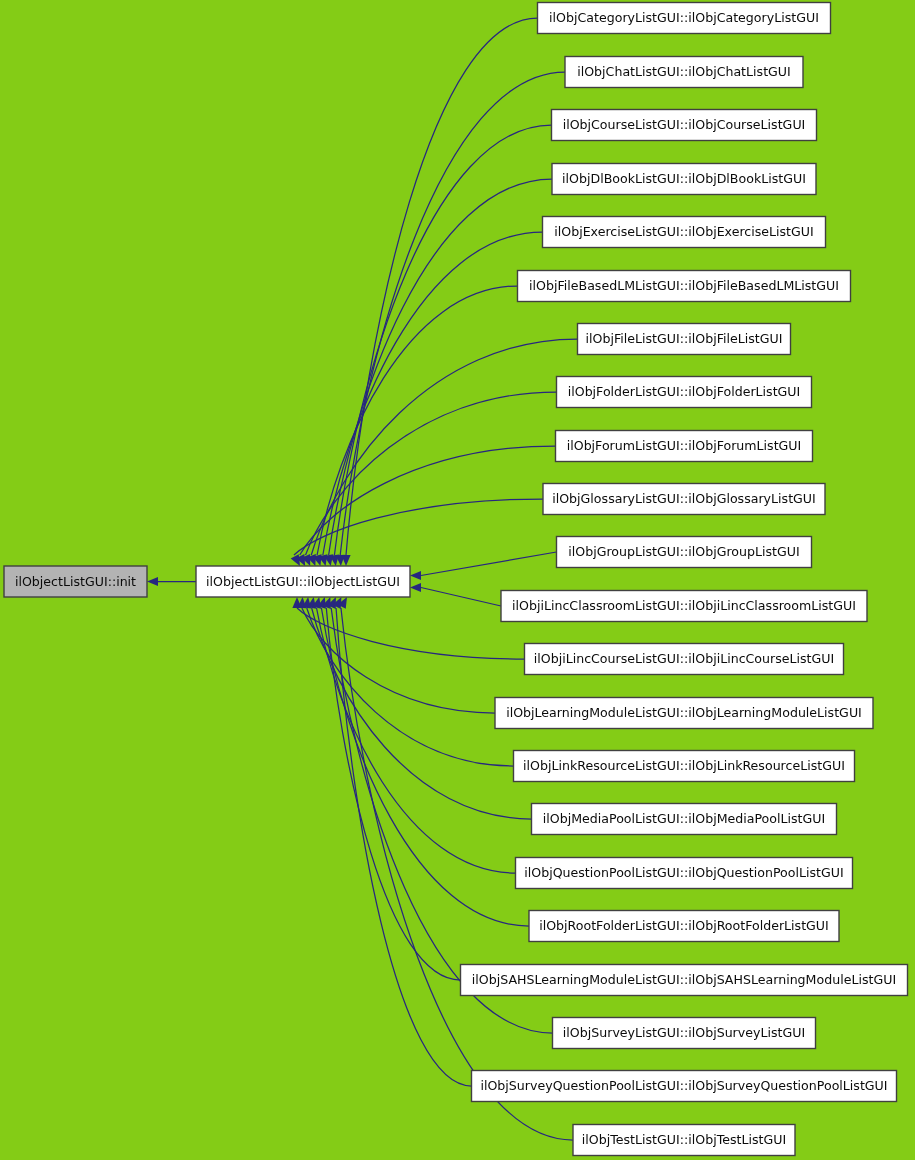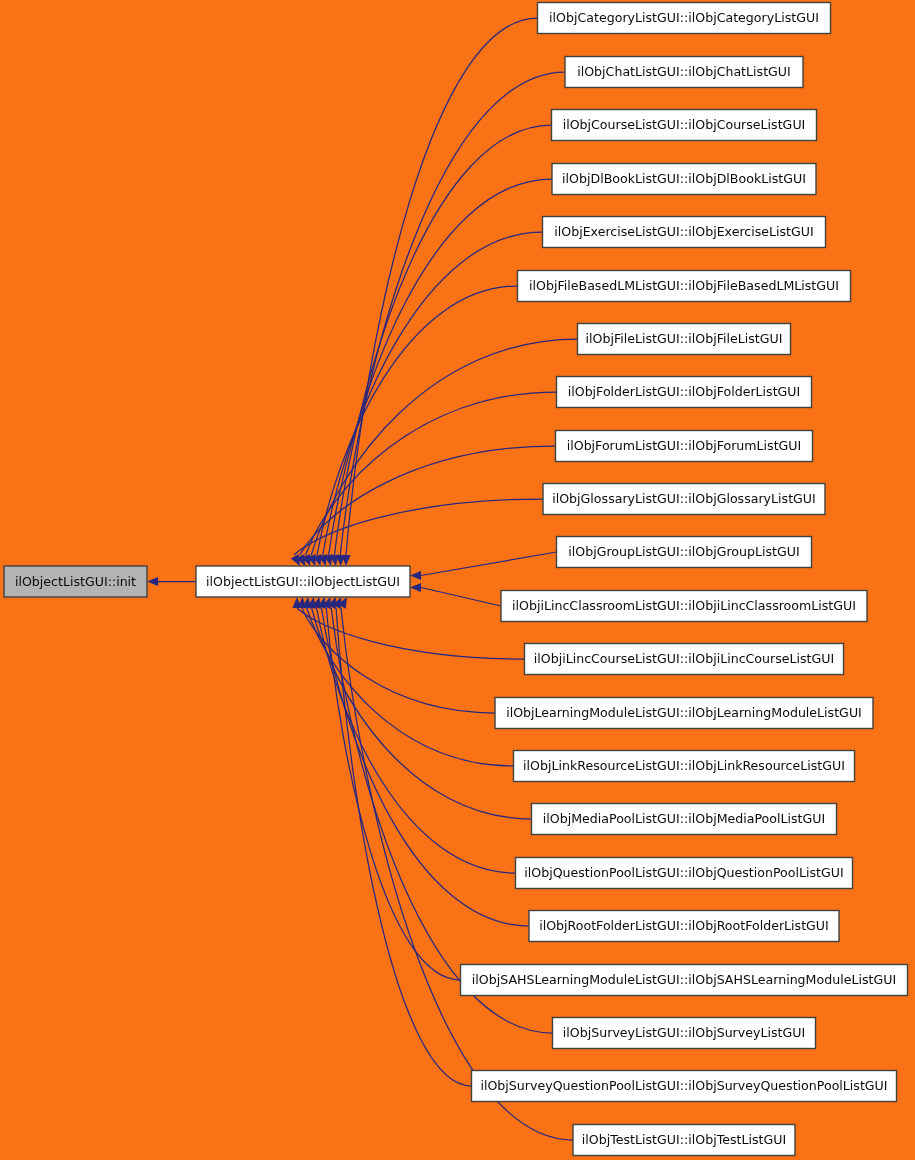--- a/index.html
+++ b/index.html
@@ -4,21 +4,21 @@
 <style>
   html, body {
     margin: 0;
     padding: 0;
     background: #ffffff;
   }
   #graph-root {
     position: relative;
     width: 915px;
     height: 1160px;
-    background: #f97316;
+    background: #84cc16;
     font-family: "DejaVu Sans", "Liberation Sans", sans-serif;
     overflow: hidden;
   }
   #graph-svg {
     position: absolute;
     left: 0;
     top: 0;
     width: 915px;
     height: 1160px;
     display: block;

